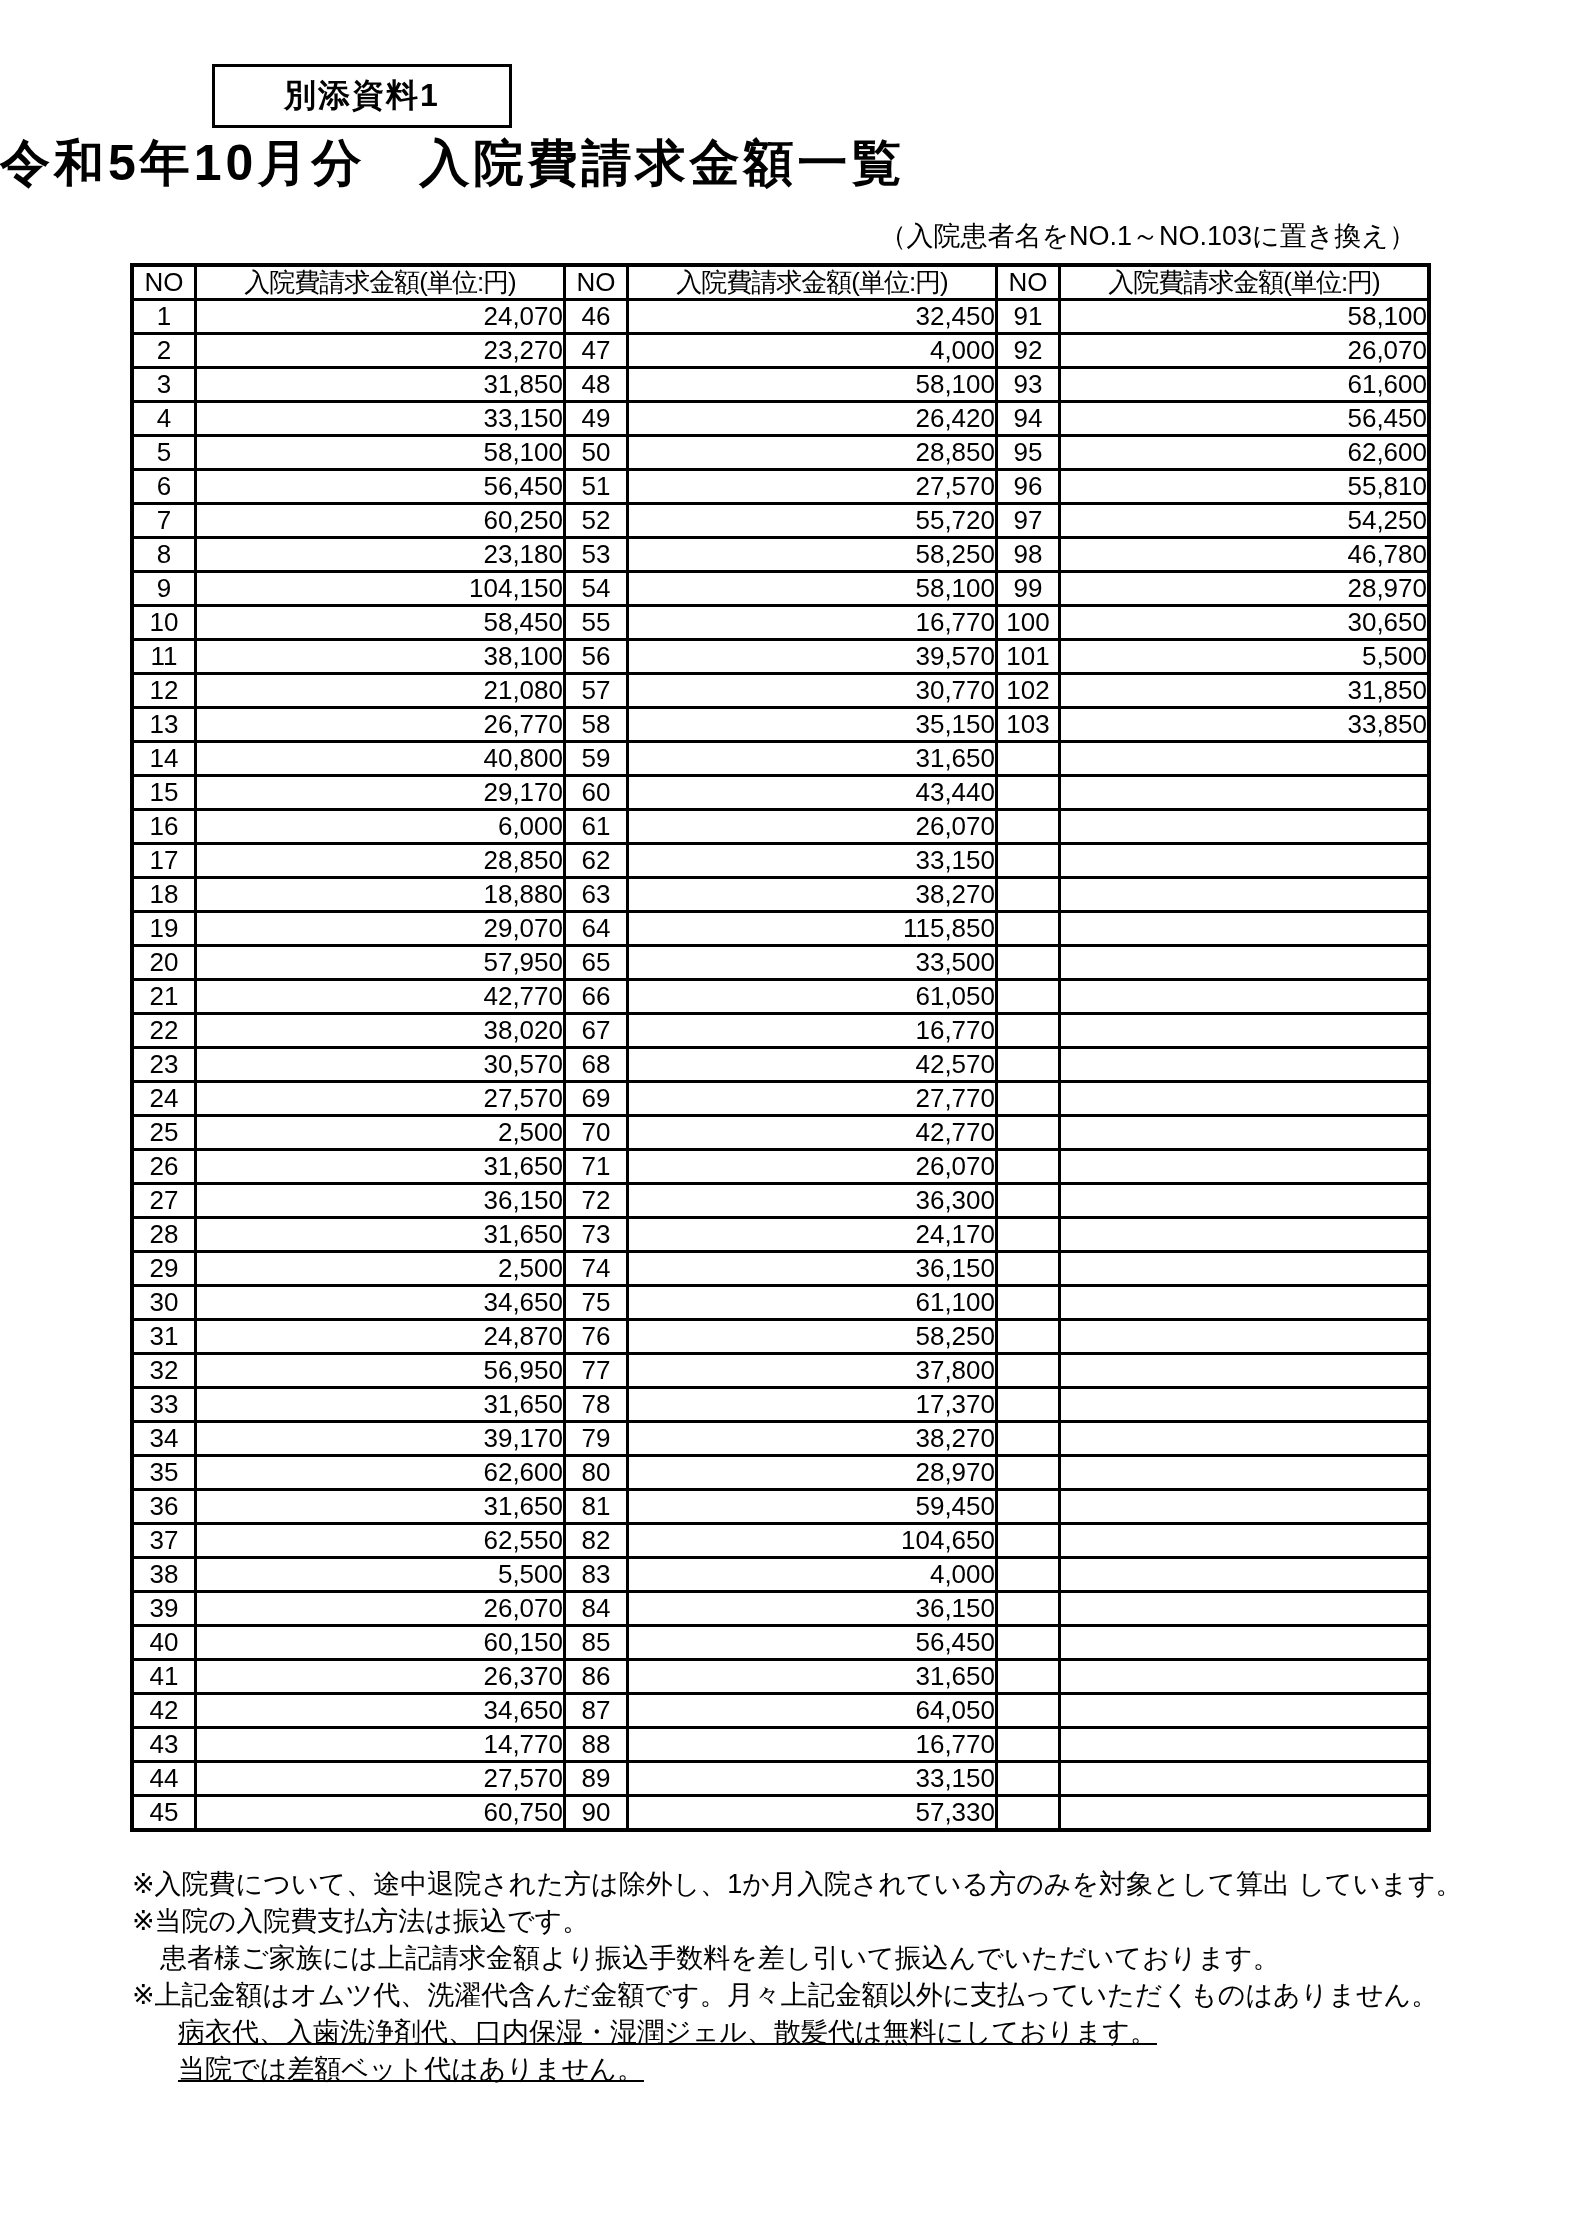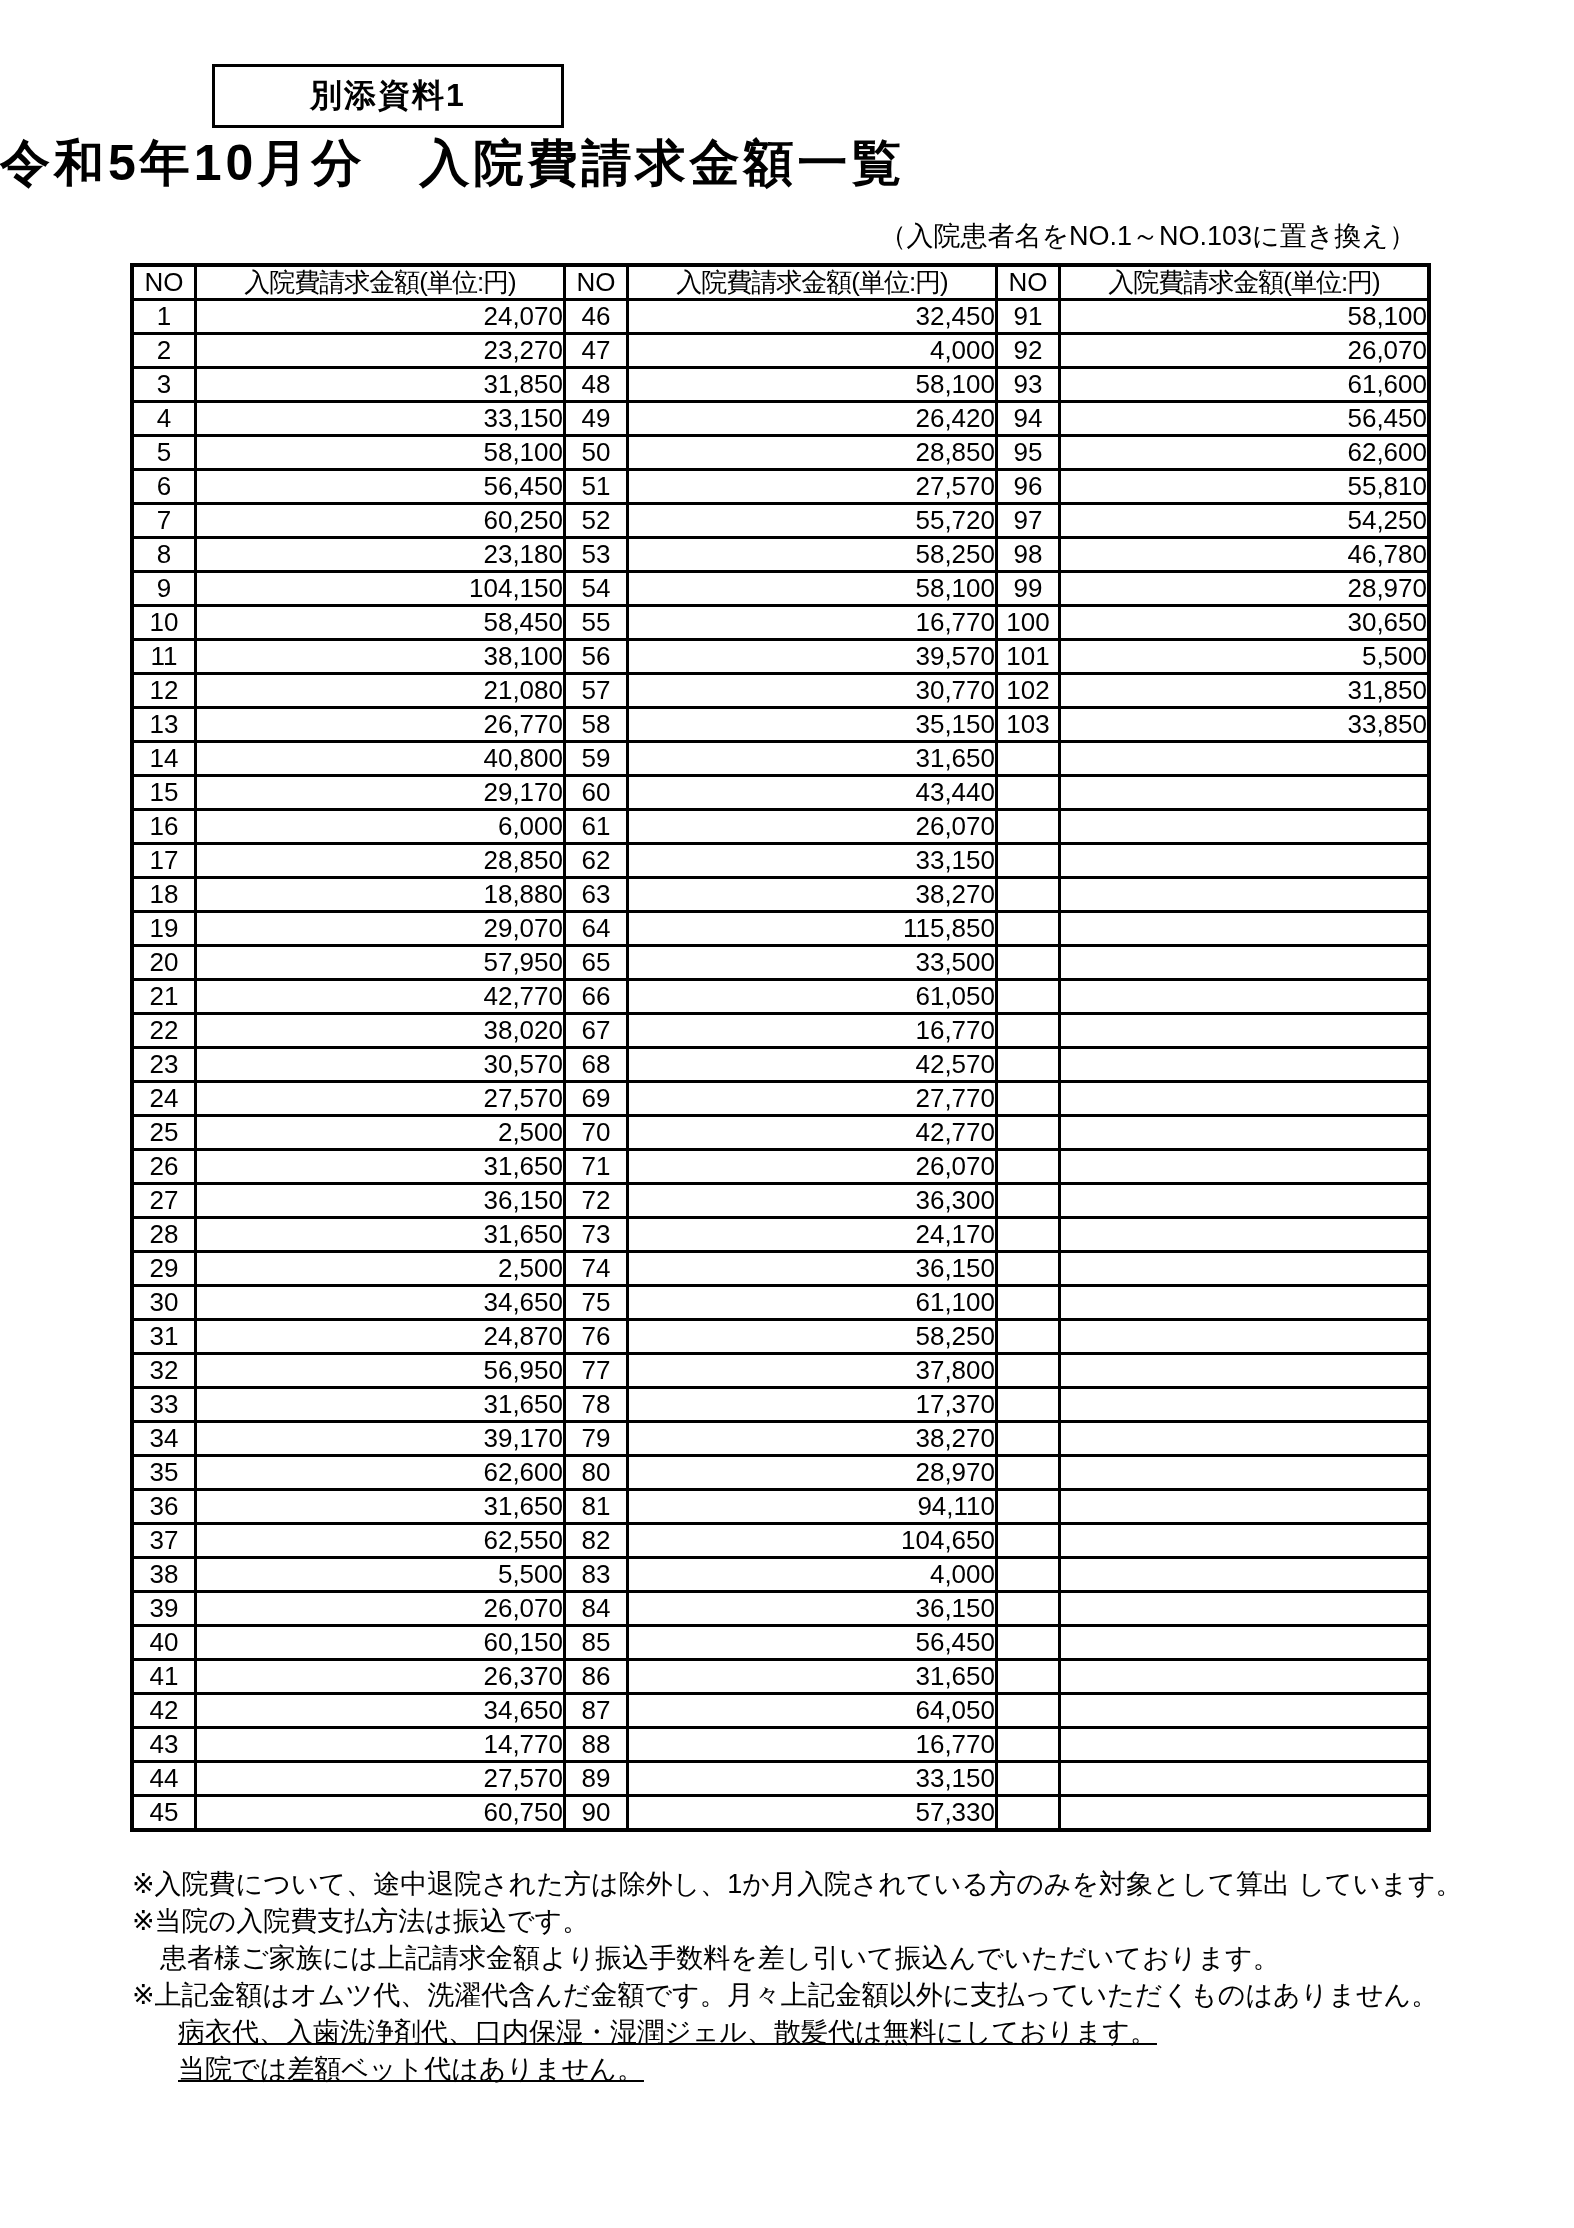--- a/index.html
+++ b/index.html
@@ -2,21 +2,21 @@
 <html><head>
 <meta charset="utf-8">
 <style>
   html,body{margin:0;padding:0;}
   body{
     width:1574px;height:2228px;background:#ffffff;position:relative;
     font-family:"Liberation Sans","DejaVu Sans",sans-serif;color:#000;
     -webkit-font-smoothing:none;
   }
   .doc-label-box{
-    position:absolute;left:212px;top:64px;width:352px;height:64px;
+    position:absolute;left:212px;top:64px;width:300px;height:64px;
     border:3px solid #000;display:flex;align-items:center;justify-content:center;
     box-sizing:border-box;
   }
   .doc-label-box span{font-size:32px;font-weight:bold;letter-spacing:2px;}
   .page-title{
     position:absolute;left:0;top:130px;width:1574px;
     font-size:50px;font-weight:bold;letter-spacing:4px;white-space:pre;
   }
   .subtitle{
     position:absolute;right:158px;top:218px;
@@ -345,21 +345,21 @@
         <td class="amount-cell">62,600</td>
         <td class="no-cell">80</td>
         <td class="amount-cell">28,970</td>
         <td class="no-cell"></td>
         <td class="amount-cell"></td>
       </tr>
       <tr>
         <td class="no-cell">36</td>
         <td class="amount-cell">31,650</td>
         <td class="no-cell">81</td>
-        <td class="amount-cell">94,110</td>
+        <td class="amount-cell">59,450</td>
         <td class="no-cell"></td>
         <td class="amount-cell"></td>
       </tr>
       <tr>
         <td class="no-cell">37</td>
         <td class="amount-cell">62,550</td>
         <td class="no-cell">82</td>
         <td class="amount-cell">104,650</td>
         <td class="no-cell"></td>
         <td class="amount-cell"></td>

